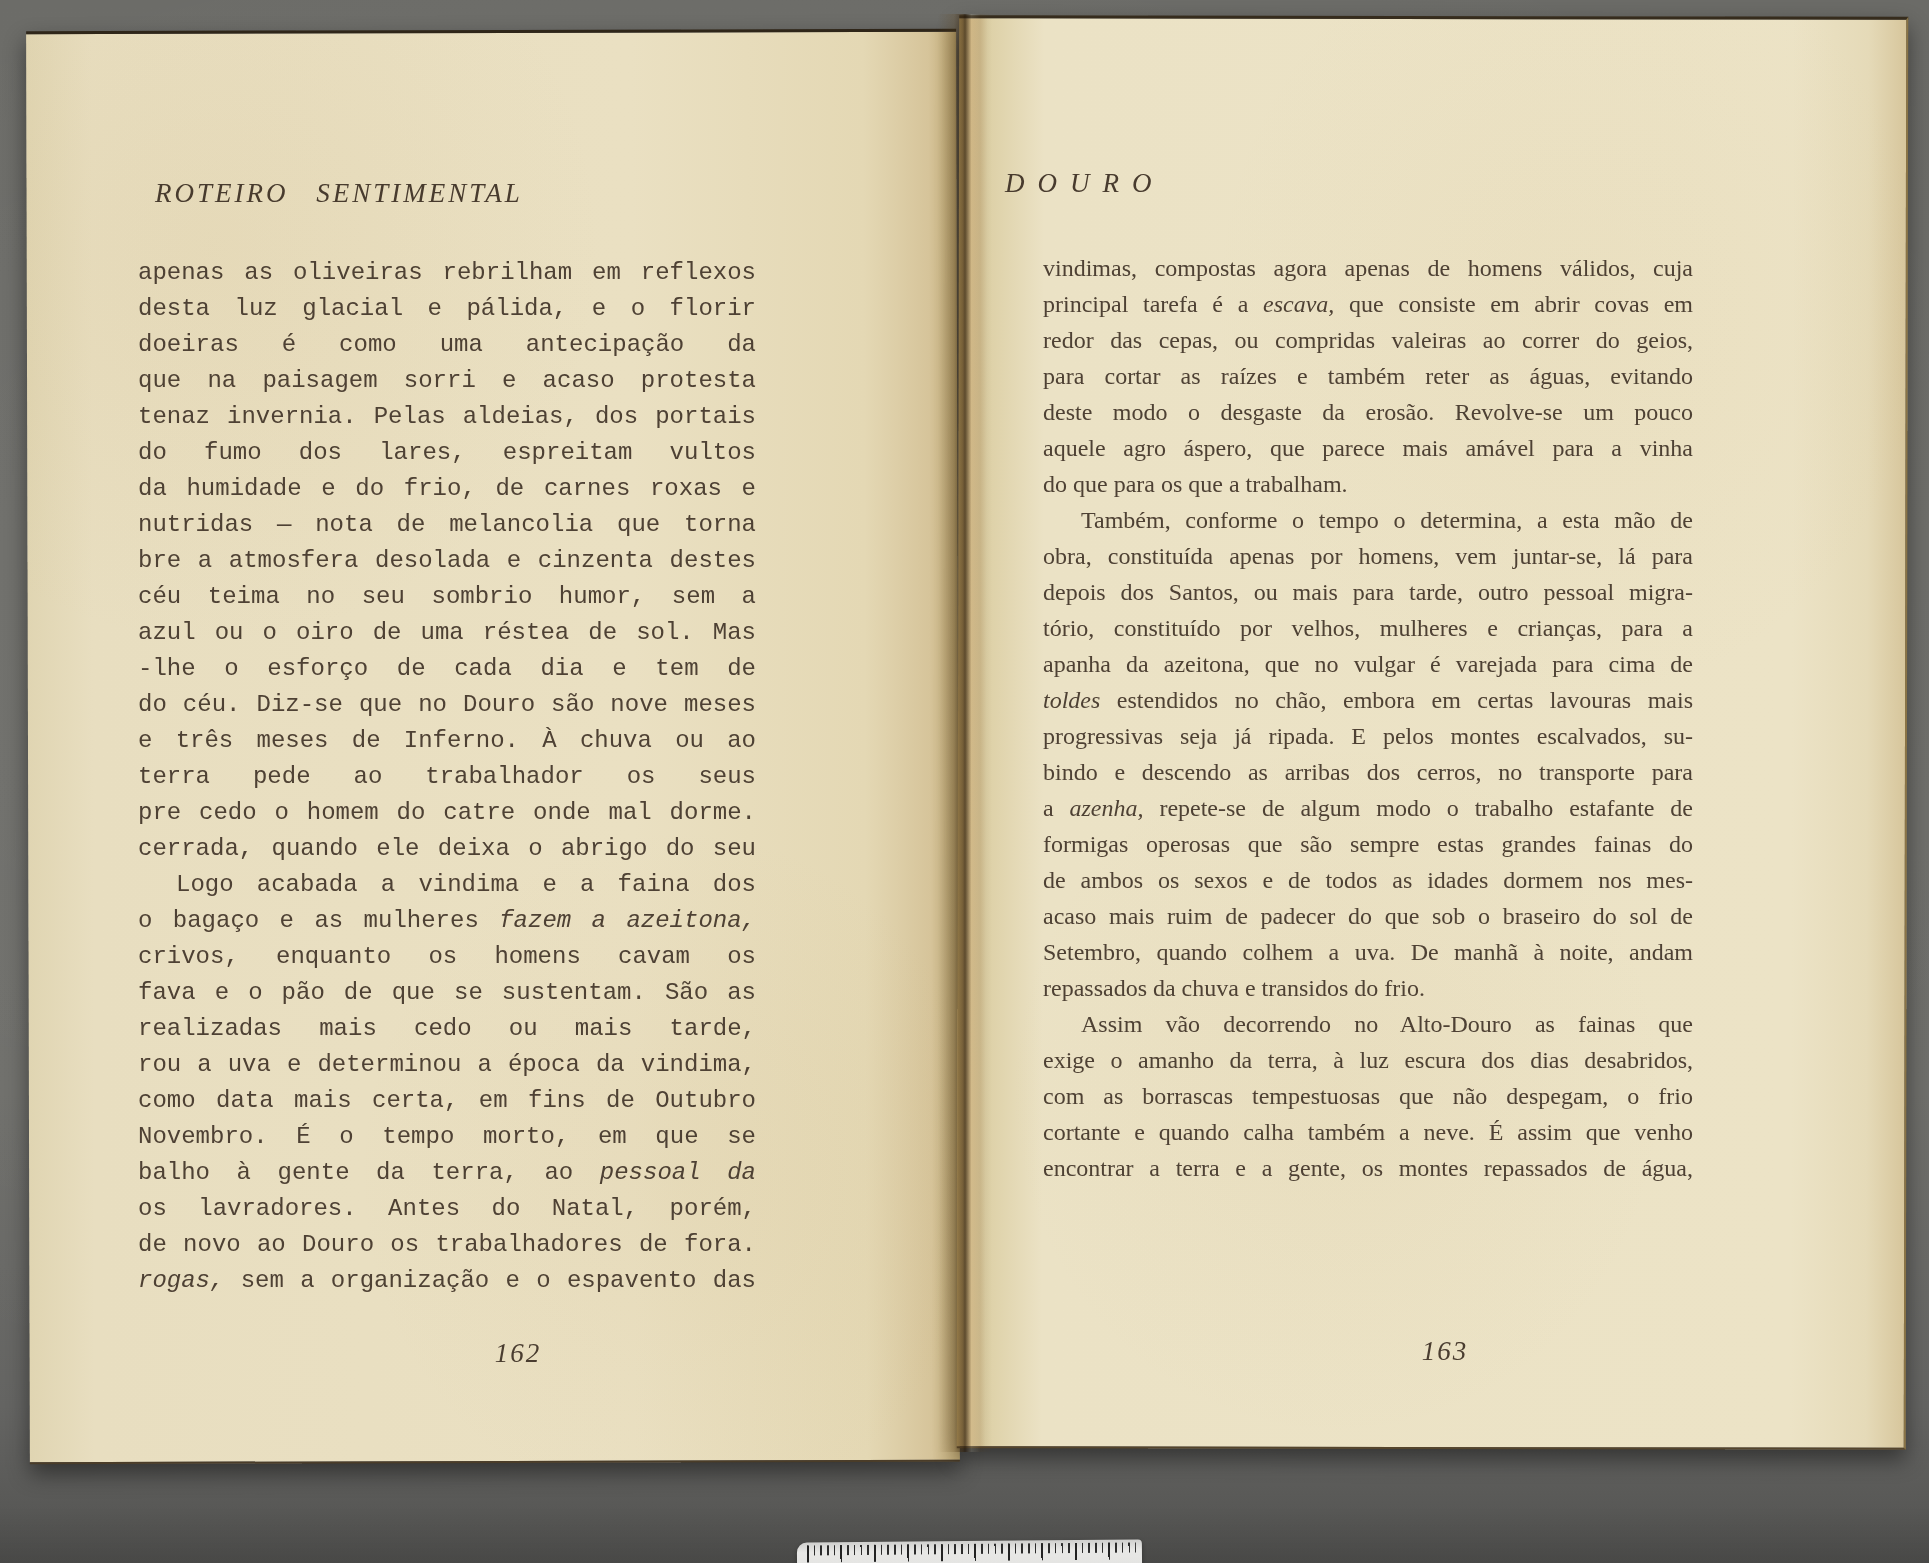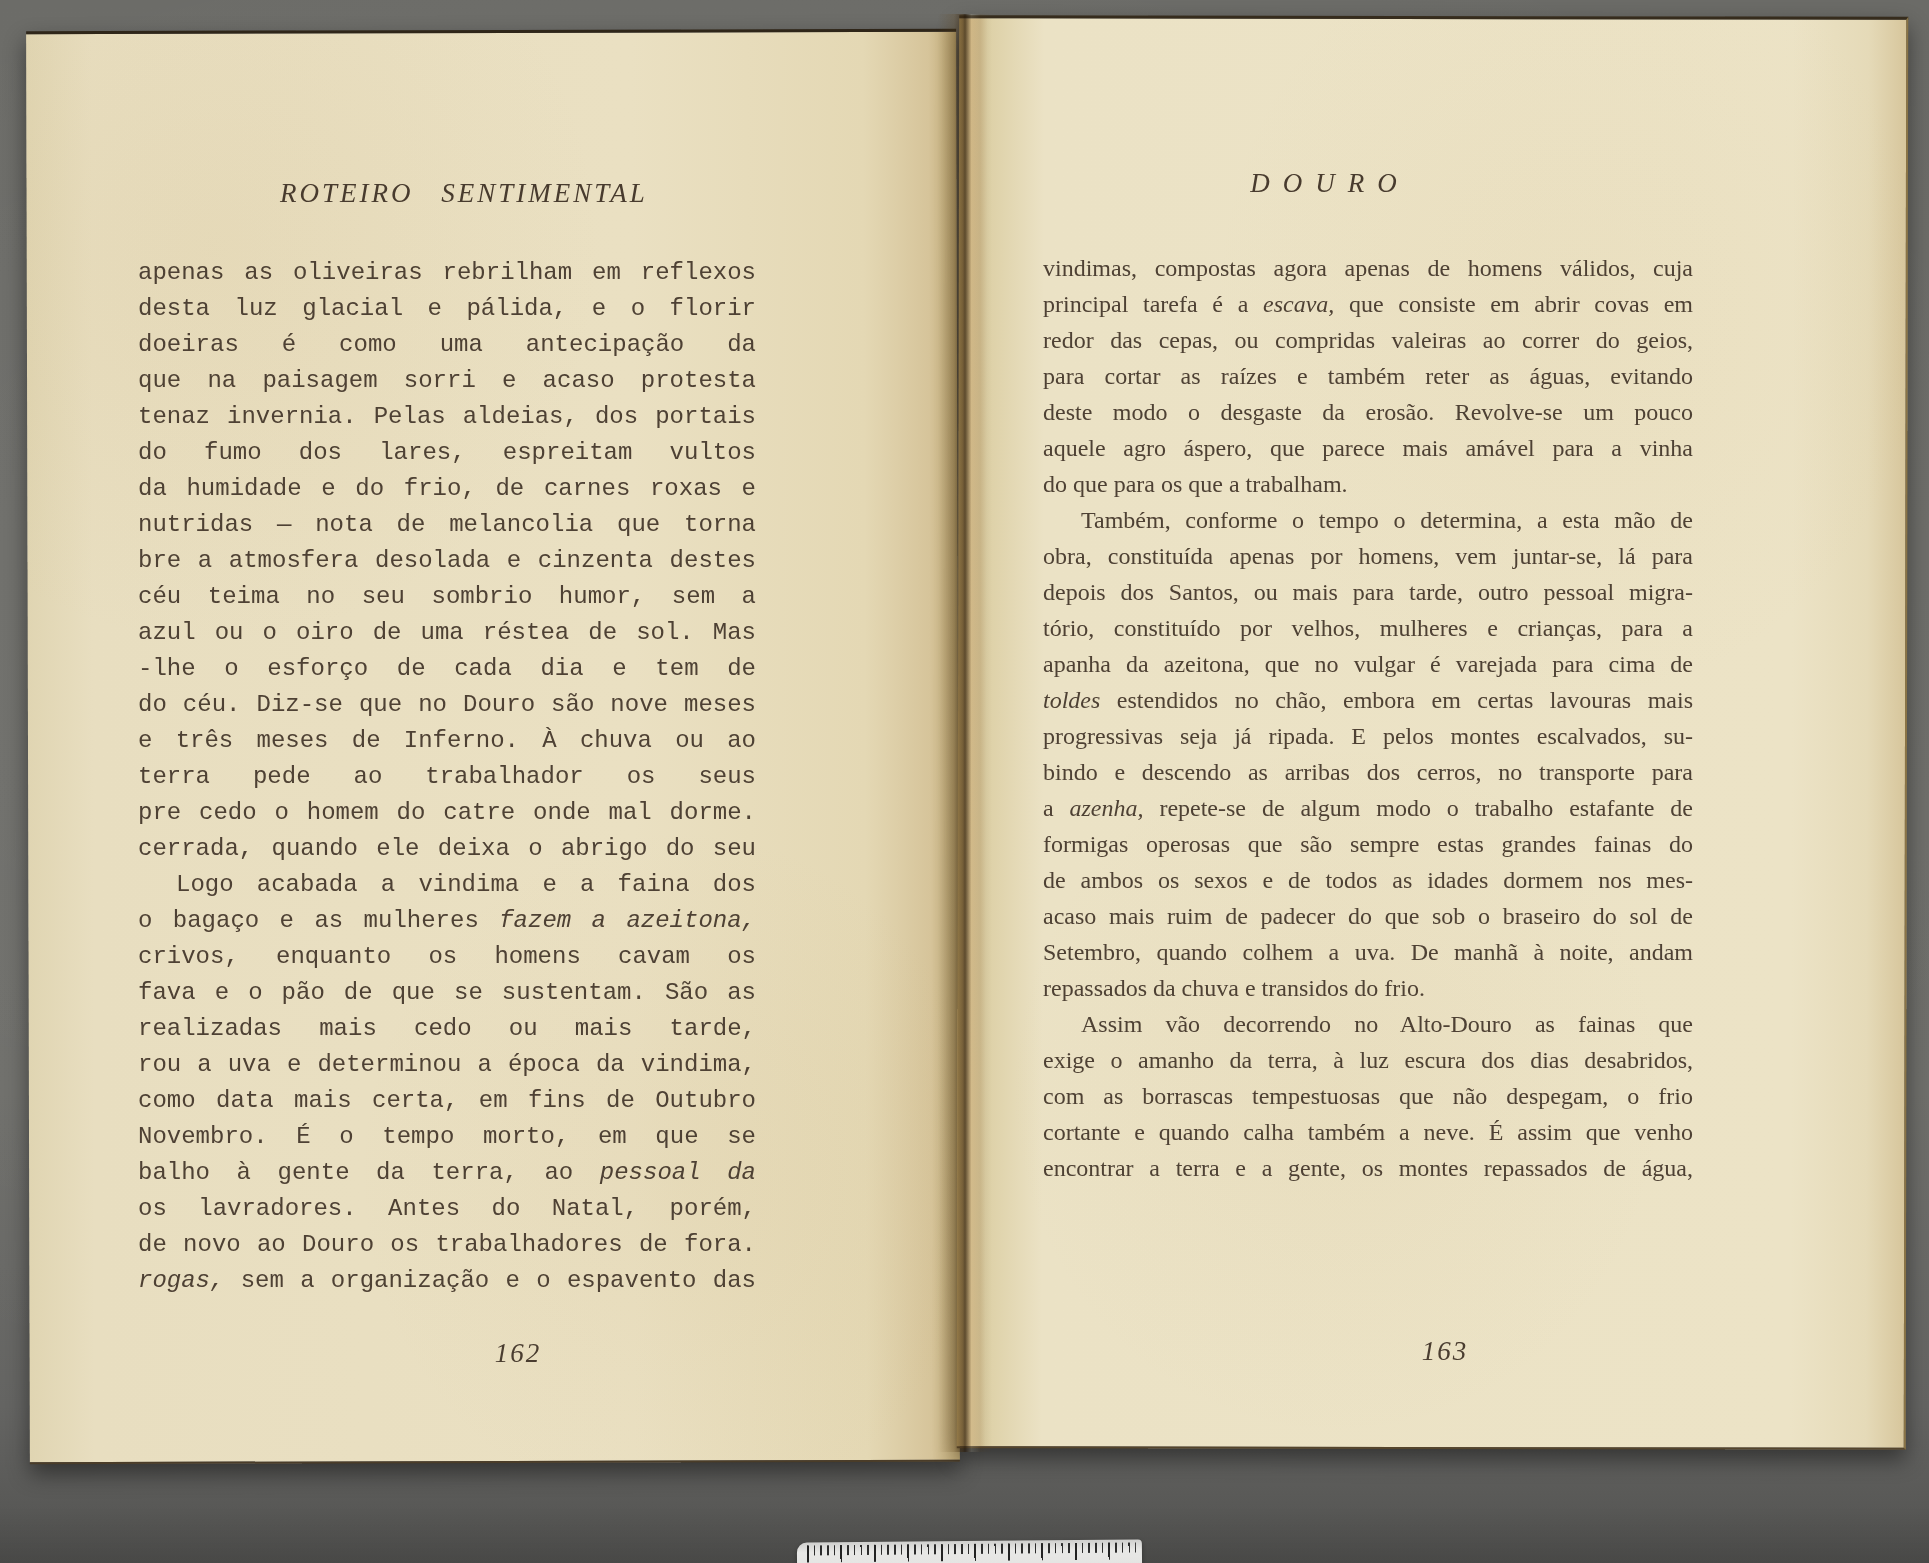--- a/index.html
+++ b/index.html
@@ -39,21 +39,21 @@
       rgba(90,60,20,0) 0%,
       rgba(100,70,25,0.22) 30%,
       rgba(60,40,15,0.55) 46%,
       rgba(40,26,10,0.65) 50%,
       rgba(255,245,210,0.12) 62%,
       rgba(90,60,20,0.10) 78%,
       rgba(90,60,20,0) 100%);
   }
   .running-header{
     position:absolute;font-style:italic;font-size:27px;color:#483b2e;
-    text-align:center;white-space:nowrap;
+    text-align:left;white-space:nowrap;
   }
   .running-header.lh{left:155px;top:178px;width:618px;letter-spacing:3px;word-spacing:18px;}
   .running-header.rh{left:1005px;top:168px;width:650px;letter-spacing:13px;word-spacing:4px;}
   .textblock{position:absolute;color:#4e4134;font-size:24px;}
   .textblock.lt{left:138px;top:255px;width:618px;font-family:Liberation Mono, monospace;}
   .textblock.rt{left:1043px;top:250px;width:650px;}
   .line{height:36px;line-height:36px;text-align:justify;text-align-last:justify;overflow:hidden;}
   .line.parend{text-align-last:left;}
   .line.indent{text-indent:38px;}
   .it{font-style:italic;}

